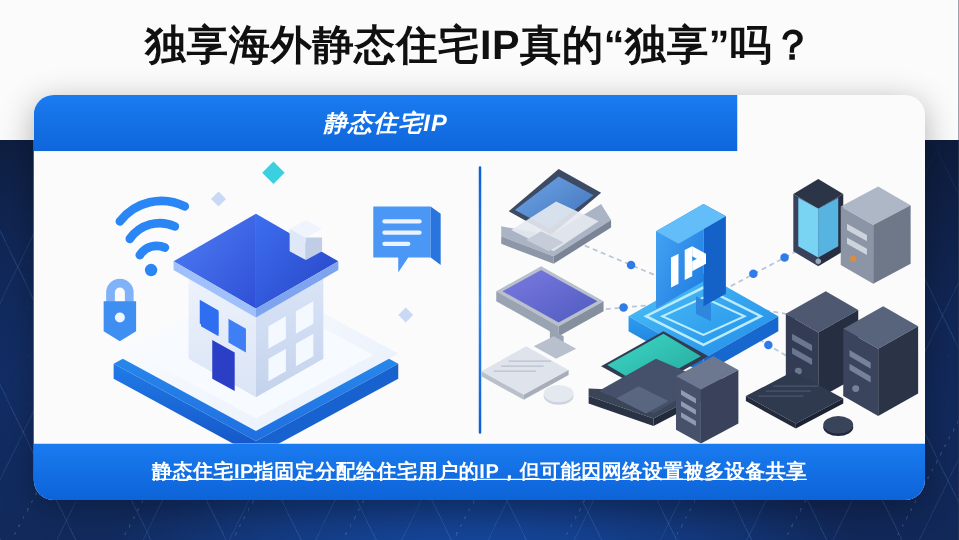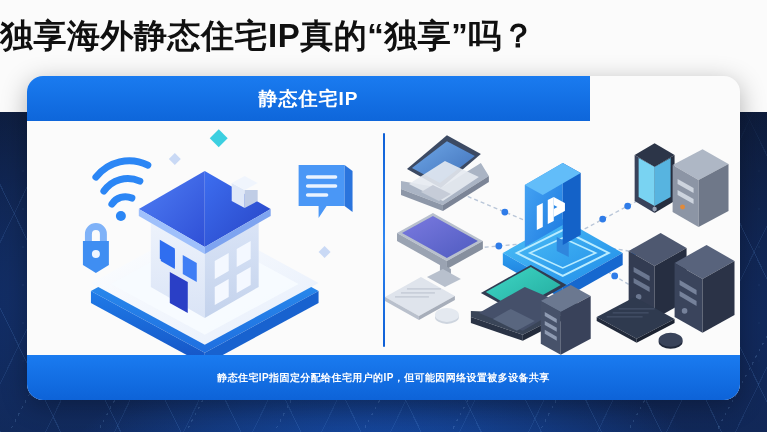--- a/index.html
+++ b/index.html
@@ -45,33 +45,33 @@
             mask-image:repeating-linear-gradient(118deg, #000 0 1.2px, transparent 1.2px 78px);
   }
 
   
   .title-band{
     position:absolute;left:0;top:0;width:767px;height:112px;
     background:#fbfbfb;z-index:2;
   }
   .title-text{
     position:absolute;left:0;top:14px;width:767px;
-    text-align:left;color:#101010;
+    text-align:center;color:#101010;
     font-size:33px;font-weight:bold;letter-spacing:.5px;
     line-height:44px;white-space:nowrap;
   }
 
   
   .card{
     position:absolute;left:27px;top:76px;width:713px;height:324px;
     border-radius:16px;background:#fbfbfb;z-index:5;overflow:hidden;
     box-shadow:0 6px 26px rgba(0,0,0,.30);
   }
   .header-row{
-    position:absolute;left:0;top:0;width:566px;height:45px;display:flex;
+    position:absolute;left:0;top:0;width:566px;height:45px;display:flex;font-style:italic;
   }
   .hdr{
     flex:1;background:#1170e8;display:flex;align-items:center;justify-content:center;
     color:#ffffff;font-size:19px;font-weight:bold;letter-spacing:1px;
   }
   .hdr.left{background:linear-gradient(180deg,#1a7bf0,#0e66da);}
   .hdr.right{background:linear-gradient(180deg,#1a7bf0,#0e66da);}
   .hdr-gap{width:3px;background:#fbfbfb;}
 
   .body-row{
@@ -82,22 +82,23 @@
   .vdivider{
     width:2px;margin:12px 0 8px 0;
     background:linear-gradient(180deg,#0d5fd6,#2f86f2 50%,#0d5fd6);
     border-radius:2px;
   }
 
   .footer-bar{
     position:absolute;left:0;bottom:0;width:713px;height:45px;
     background:linear-gradient(180deg,#1a7bf0,#0d63d8);
     display:flex;align-items:center;justify-content:center;
-    color:#ffffff;font-size:10px;font-weight:bold;letter-spacing:.4px;
+    color:#ffffff;font-size:16px;font-weight:bold;letter-spacing:.4px;
     white-space:nowrap;
+    text-decoration:underline;
   }
 
   .illu{position:absolute;left:0;top:0;width:100%;height:100%;}
   .illu svg{display:block;width:100%;height:100%;}
 </style>
 </head>
 <body>
 
 <div id="stage">
 

